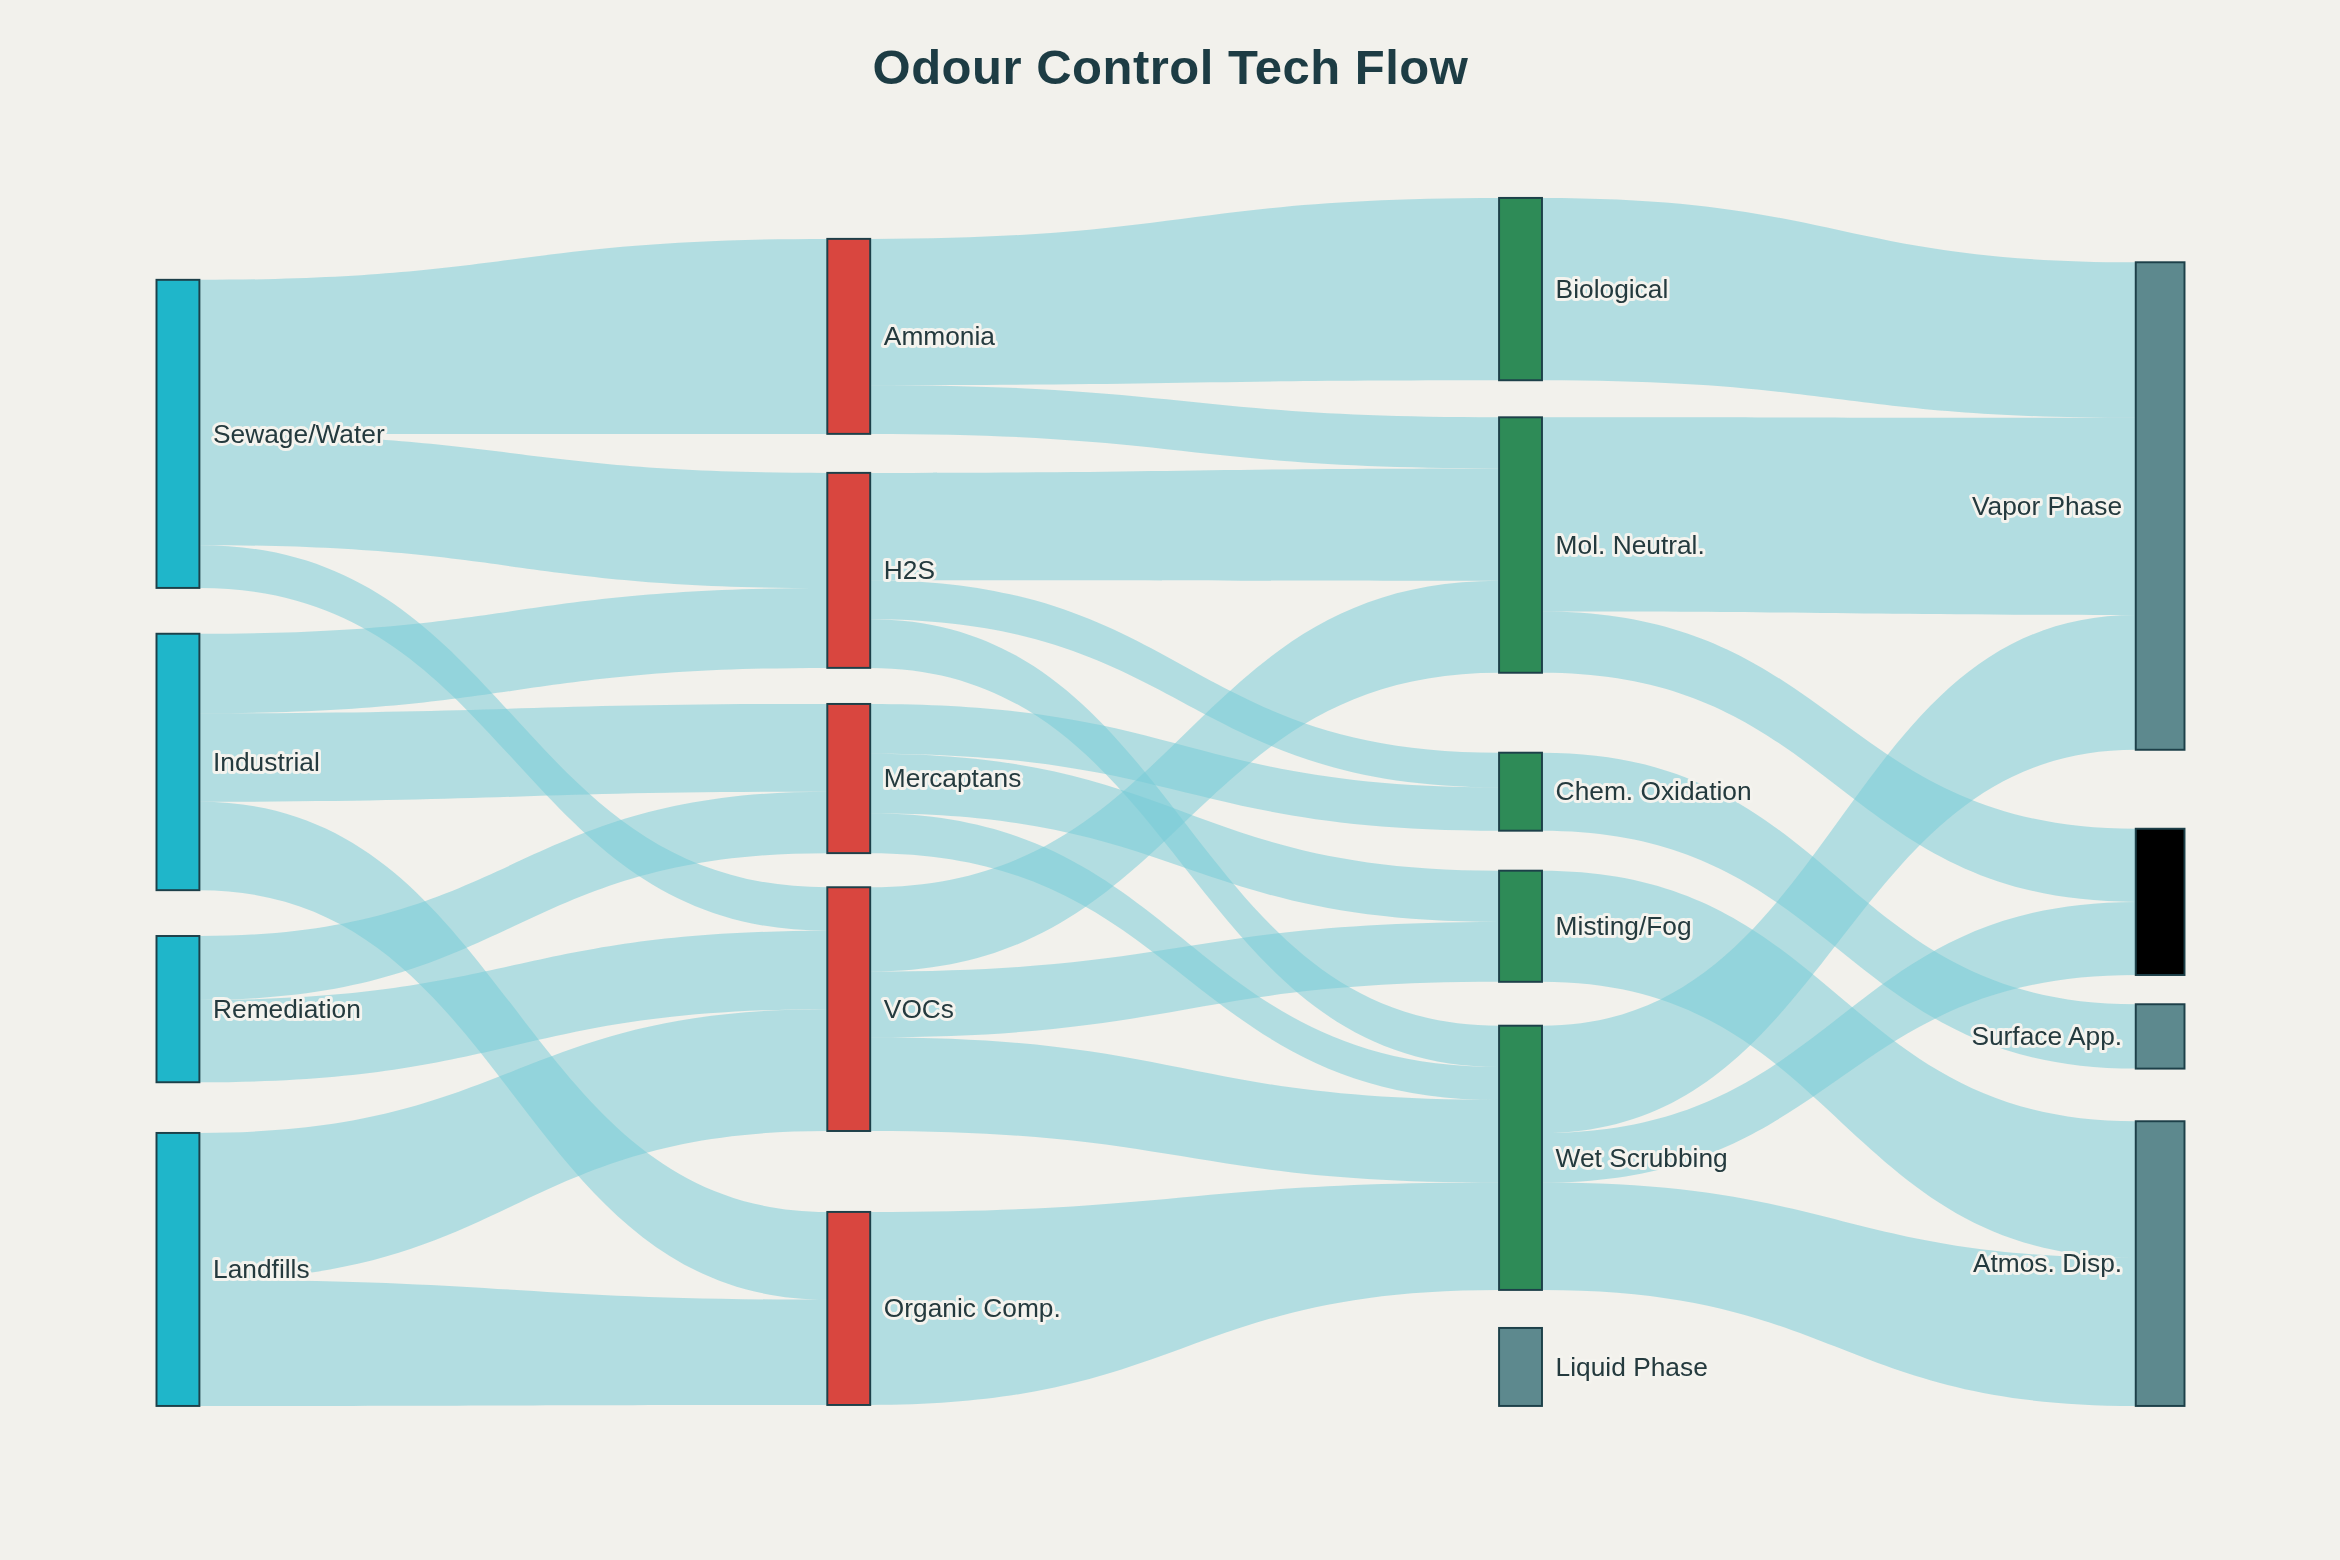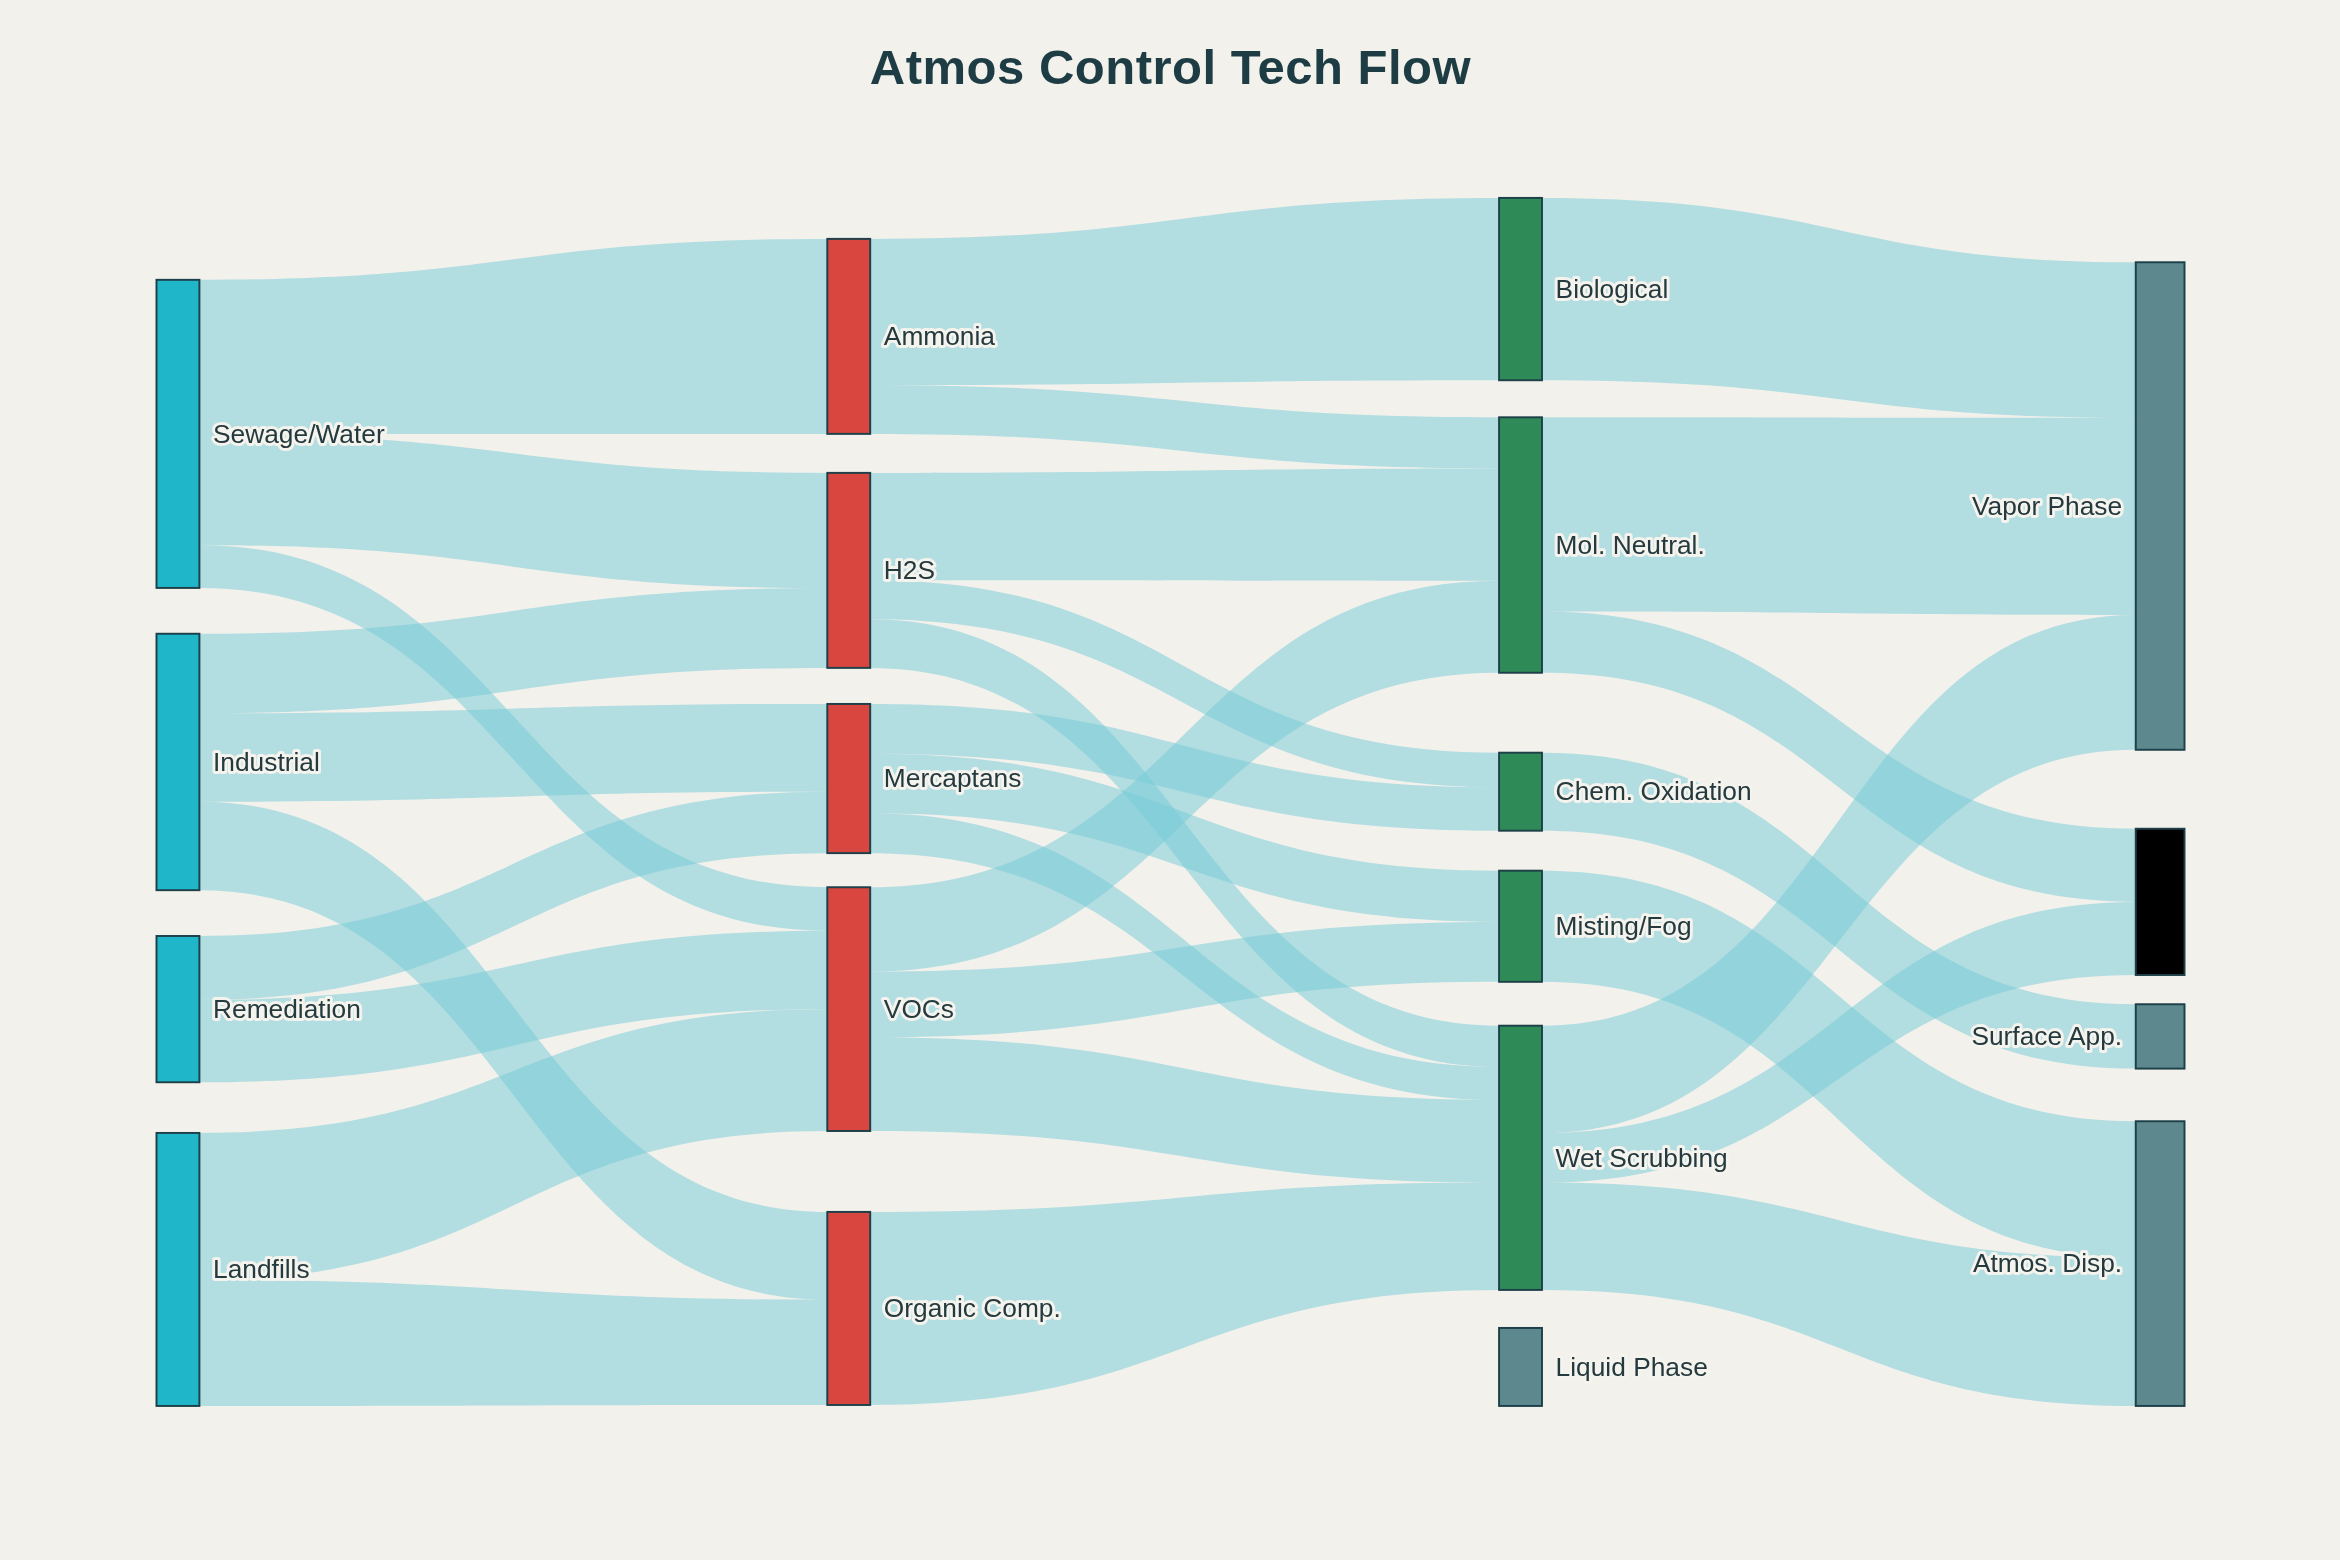--- a/index.html
+++ b/index.html
@@ -22,21 +22,21 @@
   .node-label {
     font-family: "Liberation Sans", "DejaVu Sans", sans-serif;
     font-size: 27px; fill: #243a3e;
     paint-order: stroke; stroke: #f4f3ee; stroke-width: 6px; stroke-linejoin: round;
   }
 </style>
 </head>
 <body style="background: rgb(242, 241, 236);">
 
 <div class="canvas">
-  <div class="chart-title" style="color: rgb(29, 60, 68);">Atmos Control Tech Flow</div>
+  <div class="chart-title" style="color: rgb(29, 60, 68);">Odour Control Tech Flow</div>
   <svg id="sankey" width="2341" height="1560" viewBox="0 0 2400 1600">
       <g>
         <path d="M 204 287 C 526 287 526 245 848 245 L 848 445 C 526 445 526 445 204 445 Z" fill="#77cbd6" fill-opacity="0.52" class="link-path"></path>
         <path d="M 204 445 C 526 445 526 485 848 485 L 848 603.1818181818182 C 526 603.1818181818182 526 559.1111111111111 204 559.1111111111111 Z" fill="#77cbd6" fill-opacity="0.52" class="link-path"></path>
         <path d="M 204 559.1111111111111 C 526 559.1111111111111 526 910 848 910 L 848 954.6428571428571 C 526 954.6428571428571 526 603 204 603 Z" fill="#77cbd6" fill-opacity="0.52" class="link-path"></path>
         <path d="M 204 650 C 526 650 526 603.1818181818182 848 603.1818181818182 L 848 685.0000000000001 C 526 685.0000000000001 526 731.6206896551724 204 731.6206896551724 Z" fill="#77cbd6" fill-opacity="0.52" class="link-path"></path>
         <path d="M 204 731.6206896551724 C 526 731.6206896551724 526 722 848 722 L 848 812 C 526 812 526 822.3103448275863 204 822.3103448275863 Z" fill="#77cbd6" fill-opacity="0.52" class="link-path"></path>
         <path d="M 204 822.3103448275863 C 526 822.3103448275863 526 1243 848 1243 L 848 1333 C 526 1333 526 913.0000000000001 204 913.0000000000001 Z" fill="#77cbd6" fill-opacity="0.52" class="link-path"></path>
         <path d="M 204 960 C 526 960 526 812 848 812 L 848 875 C 526 875 526 1025.625 204 1025.625 Z" fill="#77cbd6" fill-opacity="0.52" class="link-path"></path>
         <path d="M 204 1025.625 C 526 1025.625 526 954.6428571428571 848 954.6428571428571 L 848 1035 C 526 1035 526 1110 204 1110 Z" fill="#77cbd6" fill-opacity="0.52" class="link-path"></path>

